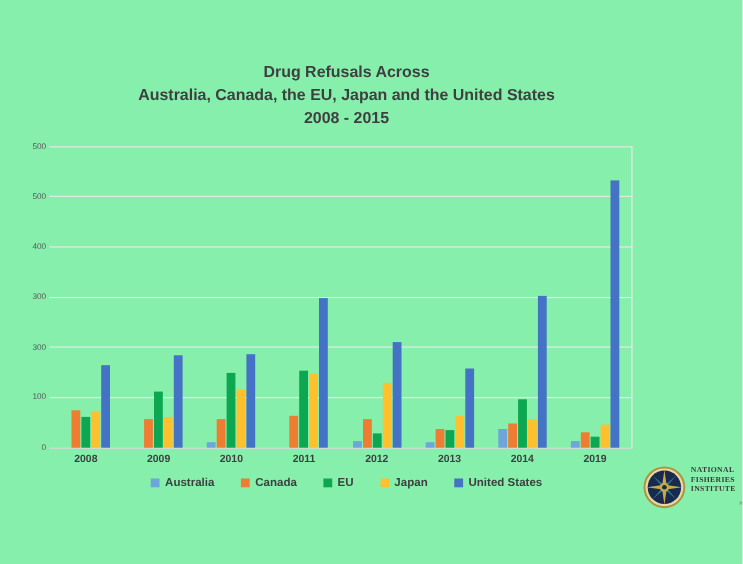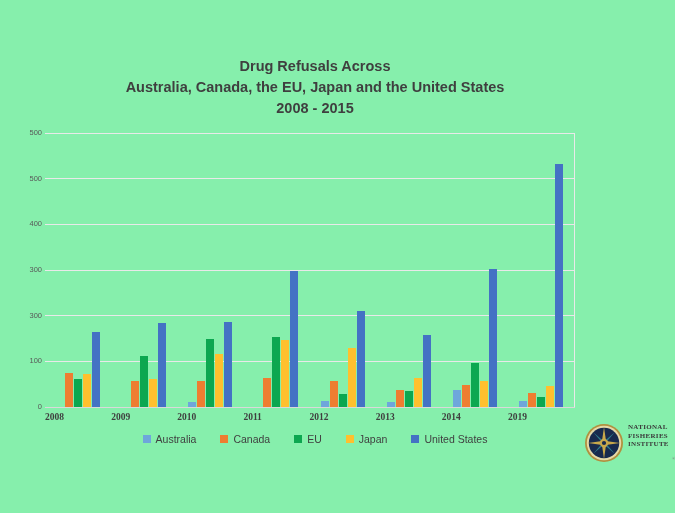--- a/index.html
+++ b/index.html
@@ -38,30 +38,30 @@
   }
   .group {
     flex:1 1 0; display:flex; align-items:flex-end; justify-content:center;
     gap:1px; height:100%;
   }
   .bar { width:8px; }
   .xlabels {
     position:absolute; left:45px; top:412px; width:529px; display:flex;
   }
   .xlabel {
-    flex:1 1 0; 
-    font-size:9.5px; font-weight:bold; color:#3f3f3f;font-family:Liberation Serif, serif;
+    flex:1 1 0; text-align:center;
+    font-size:9.5px; font-weight:bold; color:#3f3f3f;
   }
   .legend {
     position:absolute; top:433px; left:10px; width:610px;
     display:flex; justify-content:center; align-items:center; gap:24px;
   }
   .legend-item { display:flex; align-items:center; gap:5px; }
   .legend-swatch { width:8px; height:8px; display:inline-block; }
-  .legend-label { font-size:10.5px; font-weight:normal; color:#3f3f3f; }
+  .legend-label { font-size:10.5px; font-weight:bold; color:#3f3f3f; }
   .logo {
     position:absolute; left:584px; top:423px; width:86px;
     display:flex; gap:4px;
   }
   .logo-text {
     font-family:"Liberation Serif", serif;
     font-size:7px; font-weight:bold; color:#3a3a3a;
     line-height:8.5px; letter-spacing:0.3px; position:relative;
   }
   .logo-reg {

